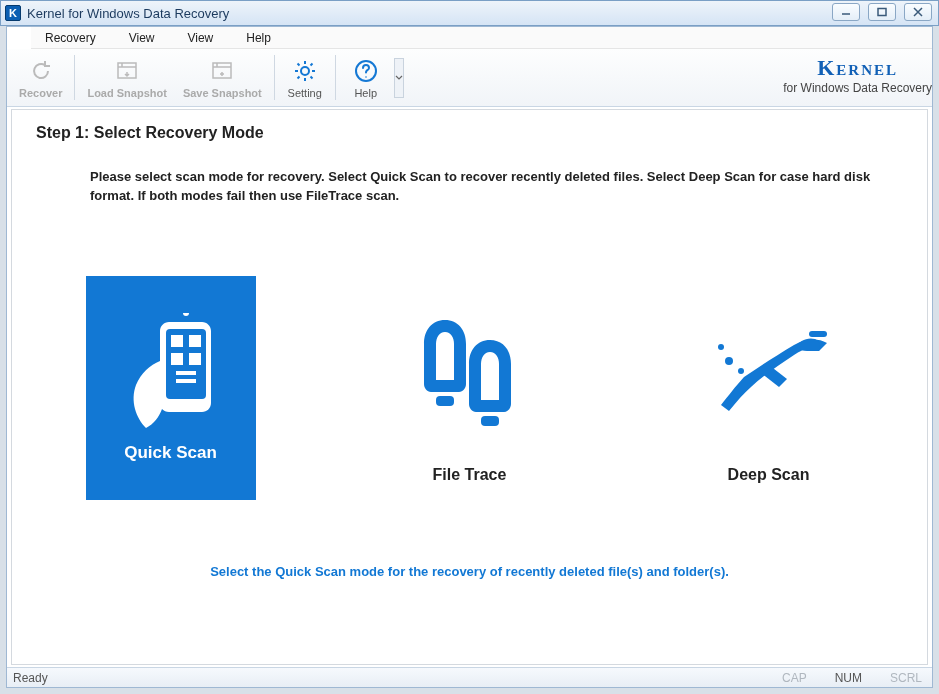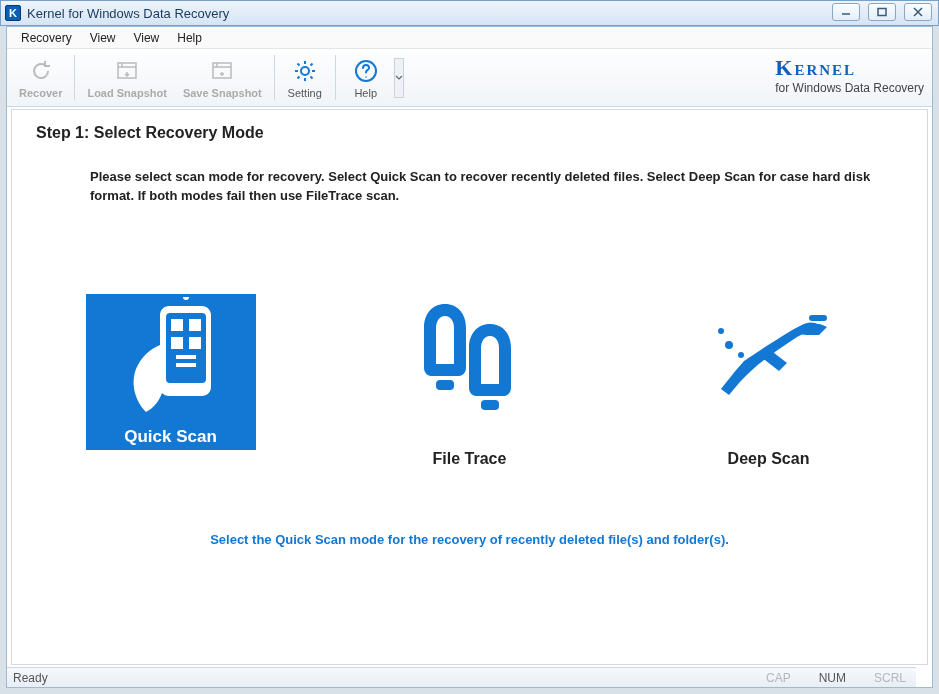--- a/index.html
+++ b/index.html
@@ -51,23 +51,24 @@
     position: absolute;
     top: 26px; left: 6px; right: 6px; bottom: 6px;
     background: #fff;
     border: 1px solid #9fb8d3;
   }
   
   .menu-bar {
     height: 22px;
     background: #fafafa;
     display: flex; align-items: center;
-    gap: 2px;
+    gap: 17px;
     padding: 0 6px;
     border-bottom: 1px solid #e5e5e5;
+    margin-left: 24px;
   }
   .menu-item {
     padding: 2px 8px;
     color: #222;
     cursor: pointer;
   }
 
   
   .toolbar {
     height: 58px;
@@ -88,22 +89,22 @@
   .tool-btn .icon-slot { width: 28px; height: 28px; display:flex; align-items:center; justify-content:center; }
   .tool-btn .lbl { font-size: 11px; margin-top: 2px; white-space: nowrap; }
   .tool-sep { width: 1px; background: #cfd8e2; margin: 6px 4px; }
   .dropdown-grip {
     width: 10px; align-self: center; margin-left: 2px;
     height: 40px; display:flex; flex-direction:column; align-items:center; justify-content:center;
     background: #eef2f7; border:1px solid #c9d3de; cursor:pointer;
   }
   .dropdown-grip svg { width:8px; height:8px; }
   .brand {
-    position: absolute; right: 8px; top: 6px;
-    color: #333;
+    position: absolute; right: 0; top: 6px;
+    text-align: center; color: #333;
   }
   .brand .b1 { font-family: Georgia, 'Times New Roman', serif; font-variant: small-caps; color:#1160b6; font-size: 22px; letter-spacing: 2px; font-weight: 600; }
   .brand .b2 { font-size: 12px; color:#444; }
 
   
   .content {
     position: absolute;
     top: 82px; left: 4px; right: 4px; bottom: 22px;
     border: 1px solid #d4d9df;
     padding: 14px 24px;
@@ -120,37 +121,37 @@
     width: 180px;
     display: flex; flex-direction: column; align-items: center;
     cursor: pointer;
   }
   .mode .tile {
     width: 170px; height: 160px;
     display: flex; align-items:center; justify-content:center;
   }
   .mode.selected .tile {
     background: #1278d4;
-    width: 170px; height: 156px;
+    width: 170px; height: 224px;
     display:flex; flex-direction:column; align-items:center; justify-content:center;
   }
   .mode.selected .mlabel-inside {
     color: #fff; font-size: 17px; font-weight: bold; margin-top: 10px;
   }
   .mode .mlabel {
     font-size: 16px; font-weight: bold; color: #222; margin-top: 14px;
   }
   .hint {
     text-align: center; color: #1278d4; font-size: 13px; font-weight: bold;
     margin-top: 64px;
   }
 
   
   .status-bar {
-    position: absolute; left: 0; right: 16px; bottom: 0;
+    position: absolute; left: 0; right: 0; bottom: 0;
     height: 20px;
     background: linear-gradient(#f6f9fd,#e8eef5);
     border-top: 1px solid #c9d6e4;
     display: flex; align-items: center;
     padding: 0 6px; color: #555;
   }
   .status-right { position:absolute; right:10px; display:flex; gap:28px; }
   .status-right span.dim { color:#b0b7bf; }
 </style>
 </head>

